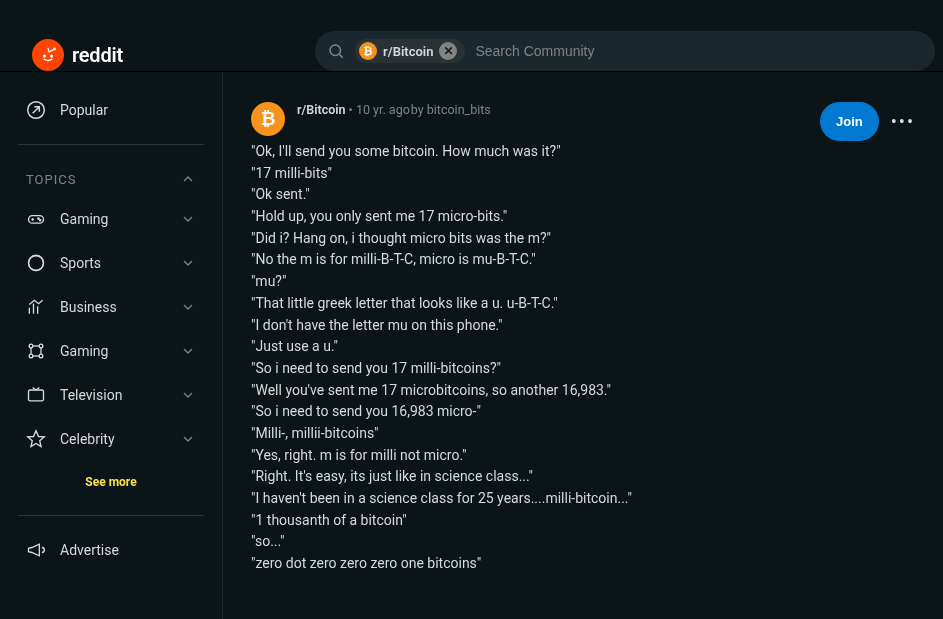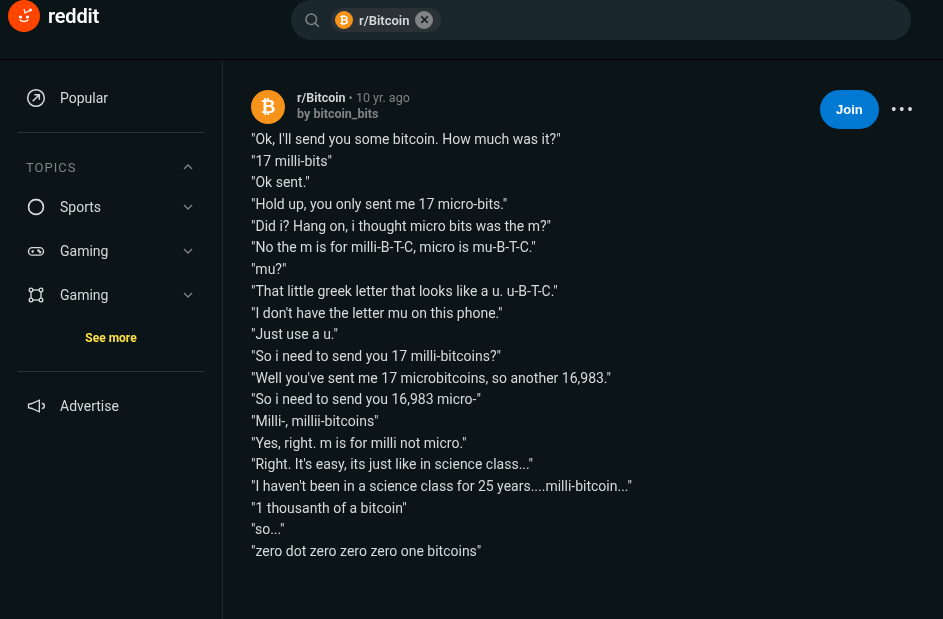--- a/index.html
+++ b/index.html
@@ -7,23 +7,23 @@
     background: #0b1416;
     color: #d7dadc;
     font-family: -apple-system, BlinkMacSystemFont, "Segoe UI", Roboto, Arial, sans-serif;
     width: 943px;
     height: 619px;
     overflow: hidden;
   }
   
   .header {
     display: flex;
-    align-items: flex-start;
-    height: 60px;
-    padding: 0 8px;
+    align-items: flex-end;
+    height: 72px;
+    padding: 0 32px;
     border-bottom: 1px solid #000;
     background: #0b1416;
     gap: 12px;
   }
   .logo-wrap {
     display: flex;
     align-items: center;
     gap: 8px;
     cursor: pointer;
   }
@@ -129,25 +129,25 @@
     overflow: hidden;
     position: relative;
   }
   .post-head { display:flex; align-items:flex-start; justify-content:space-between; }
   .post-meta { display:flex; gap:12px; align-items:flex-start; }
   .sub-avatar {
     width: 34px; height:34px; border-radius:50%;
     background:#f7931a; display:flex; align-items:center; justify-content:center;
     color:#fff; font-weight:700; font-size:18px;
   }
-  .meta-lines { display:flex; flex-direction:column; gap:1px; font-size:12.5px; }
+  .meta-lines { display:flex; flex-direction:row; gap:1px; font-size:12.5px; }
   .meta-top { color:#d7dadc; font-weight:600; }
   .meta-top .dot { color:#818384; font-weight:400; }
   .meta-top .age { color:#818384; font-weight:400; }
-  .meta-by { color:#818384;font-weight:bold; }
+  .meta-by { color:#818384; }
   .meta-by .author { color:#818384; }
   .post-actions { display:flex; align-items:center; gap:12px; }
   .join-btn {
     background:#0079d3; color:#fff; border:none; border-radius:999px;
     padding:12px 16px; font-size:13px; font-weight:700; cursor:pointer;
   }
   .more-btn { color:#d7dadc; cursor:pointer; font-size:18px; letter-spacing:2px; }
   .post-title {
     font-size: 28px; font-weight:700; color:#f2f2f2;
     margin: 14px 0 18px 0;
@@ -182,20 +182,21 @@
       <svg width="18" height="18" viewBox="0 0 24 24" fill="none" stroke="#818384" stroke-width="2">
           <circle cx="11" cy="11" r="7"></circle>
           <line x1="21" y1="21" x2="16.5" y2="16.5"></line>
         </svg>
     </span>
     <span class="chip">
       <span class="chip-icon">₿</span>
       <span>r/Bitcoin</span>
       <span class="chip-close">✕</span>
     </span>
+    <input class="search-input" placeholder="Search Community" style="">
   </div>
 </div>
 
 <div class="shell">
 
   <div class="sidebar">
     <div class="sb-item">
       <div class="sb-item-left">
         <span class="sb-icon">
           <svg width="20" height="20" viewBox="0 0 24 24" fill="none" stroke="#d7dadc" stroke-width="1.8">
@@ -209,37 +210,20 @@
 
     <div class="sb-sep"></div>
 
     <div class="sb-heading">
       <span>TOPICS</span>
       <span class="chev">
         <svg width="16" height="16" viewBox="0 0 24 24" fill="none" stroke="#818384" stroke-width="2">
             <polyline points="18 15 12 9 6 15"></polyline>
           </svg>
       </span>
-    </div>
-
-    <div class="sb-item">
-      <div class="sb-item-left">
-        <span class="sb-icon">
-          <svg width="20" height="20" viewBox="0 0 24 24" fill="none" stroke="#d7dadc" stroke-width="1.6">
-              <circle cx="12" cy="12" r="9"></circle>
-              <path d="M3 12a9 9 0 0 0 9 9M21 12a9 9 0 0 1-9 9M12 3a9 9 0 0 0-9 9M12 3a9 9 0 0 1 9 9"></path>
-            </svg>
-        </span>
-        <span>Sports</span>
-      </div>
-      <span class="chev">
-          <svg width="16" height="16" viewBox="0 0 24 24" fill="none" stroke="#818384" stroke-width="2">
-            <polyline points="6 9 12 15 18 9"></polyline>
-          </svg>
-        </span>
     </div>
 
     <div class="sb-item">
       <div class="sb-item-left">
         <span class="sb-icon">
           <svg width="20" height="20" viewBox="0 0 24 24" fill="none" stroke="#d7dadc" stroke-width="1.6">
               <rect x="3" y="8" width="18" height="9" rx="4.5"></rect>
               <line x1="8" y1="11" x2="8" y2="14"></line>
               <line x1="6.5" y1="12.5" x2="9.5" y2="12.5"></line>
               <circle cx="15" cy="11.5" r="0.8" fill="#d7dadc"></circle>
@@ -248,20 +232,55 @@
         </span>
         <span>Gaming</span>
       </div>
       <span class="chev">
           <svg width="16" height="16" viewBox="0 0 24 24" fill="none" stroke="#818384" stroke-width="2">
             <polyline points="6 9 12 15 18 9"></polyline>
           </svg>
         </span>
     </div>
 
+    <div class="sb-item">
+      <div class="sb-item-left">
+        <span class="sb-icon">
+          <svg width="20" height="20" viewBox="0 0 24 24" fill="none" stroke="#d7dadc" stroke-width="1.6">
+              <circle cx="12" cy="12" r="9"></circle>
+              <path d="M3 12a9 9 0 0 0 9 9M21 12a9 9 0 0 1-9 9M12 3a9 9 0 0 0-9 9M12 3a9 9 0 0 1 9 9"></path>
+            </svg>
+        </span>
+        <span>Sports</span>
+      </div>
+      <span class="chev">
+          <svg width="16" height="16" viewBox="0 0 24 24" fill="none" stroke="#818384" stroke-width="2">
+            <polyline points="6 9 12 15 18 9"></polyline>
+          </svg>
+        </span>
+    </div>
+
+    <div class="sb-item">
+      <div class="sb-item-left">
+        <span class="sb-icon">
+          <svg width="20" height="20" viewBox="0 0 24 24" fill="none" stroke="#d7dadc" stroke-width="1.6">
+              <line x1="4" y1="20" x2="4" y2="13"></line>
+              <line x1="9" y1="20" x2="9" y2="8"></line>
+              <line x1="14" y1="20" x2="14" y2="11"></line>
+              <path d="M4 9l6-5 5 4 5-4"></path>
+            </svg>
+        </span>
+        <span>Business</span>
+      </div>
+      <span class="chev">
+          <svg width="16" height="16" viewBox="0 0 24 24" fill="none" stroke="#818384" stroke-width="2">
+            <polyline points="6 9 12 15 18 9"></polyline>
+          </svg>
+        </span>
+    </div>
 
     <div class="sb-item">
       <div class="sb-item-left">
         <span class="sb-icon">
           <svg width="20" height="20" viewBox="0 0 24 24" fill="none" stroke="#d7dadc" stroke-width="1.6">
               <circle cx="6" cy="6" r="2.2"></circle>
               <circle cx="18" cy="6" r="2.2"></circle>
               <circle cx="6" cy="18" r="2.2"></circle>
               <circle cx="18" cy="18" r="2.2"></circle>
               <line x1="8" y1="6" x2="16" y2="6"></line>
@@ -272,21 +291,53 @@
         </span>
         <span>Gaming</span>
       </div>
       <span class="chev">
           <svg width="16" height="16" viewBox="0 0 24 24" fill="none" stroke="#818384" stroke-width="2">
             <polyline points="6 9 12 15 18 9"></polyline>
           </svg>
         </span>
     </div>
 
-
+    <div class="sb-item">
+      <div class="sb-item-left">
+        <span class="sb-icon">
+          <svg width="20" height="20" viewBox="0 0 24 24" fill="none" stroke="#d7dadc" stroke-width="1.6">
+              <rect x="3" y="6" width="18" height="13" rx="2"></rect>
+              <line x1="8" y1="3" x2="12" y2="6"></line>
+              <line x1="16" y1="3" x2="12" y2="6"></line>
+            </svg>
+        </span>
+        <span>Television</span>
+      </div>
+      <span class="chev">
+          <svg width="16" height="16" viewBox="0 0 24 24" fill="none" stroke="#818384" stroke-width="2">
+            <polyline points="6 9 12 15 18 9"></polyline>
+          </svg>
+        </span>
+    </div>
+
+    <div class="sb-item">
+      <div class="sb-item-left">
+        <span class="sb-icon">
+          <svg width="20" height="20" viewBox="0 0 24 24" fill="none" stroke="#d7dadc" stroke-width="1.6">
+              <polygon points="12 2 15 9 22 9.3 16.5 14 18 21 12 17.3 6 21 7.5 14 2 9.3 9 9"></polygon>
+            </svg>
+        </span>
+        <span>Celebrity</span>
+      </div>
+      <span class="chev">
+          <svg width="16" height="16" viewBox="0 0 24 24" fill="none" stroke="#818384" stroke-width="2">
+            <polyline points="6 9 12 15 18 9"></polyline>
+          </svg>
+        </span>
+    </div>
 
     <div class="see-more">See more</div>
 
     <div class="sb-sep"></div>
 
 
 
     <div class="sb-item">
       <div class="sb-item-left">
         <span class="sb-icon">

